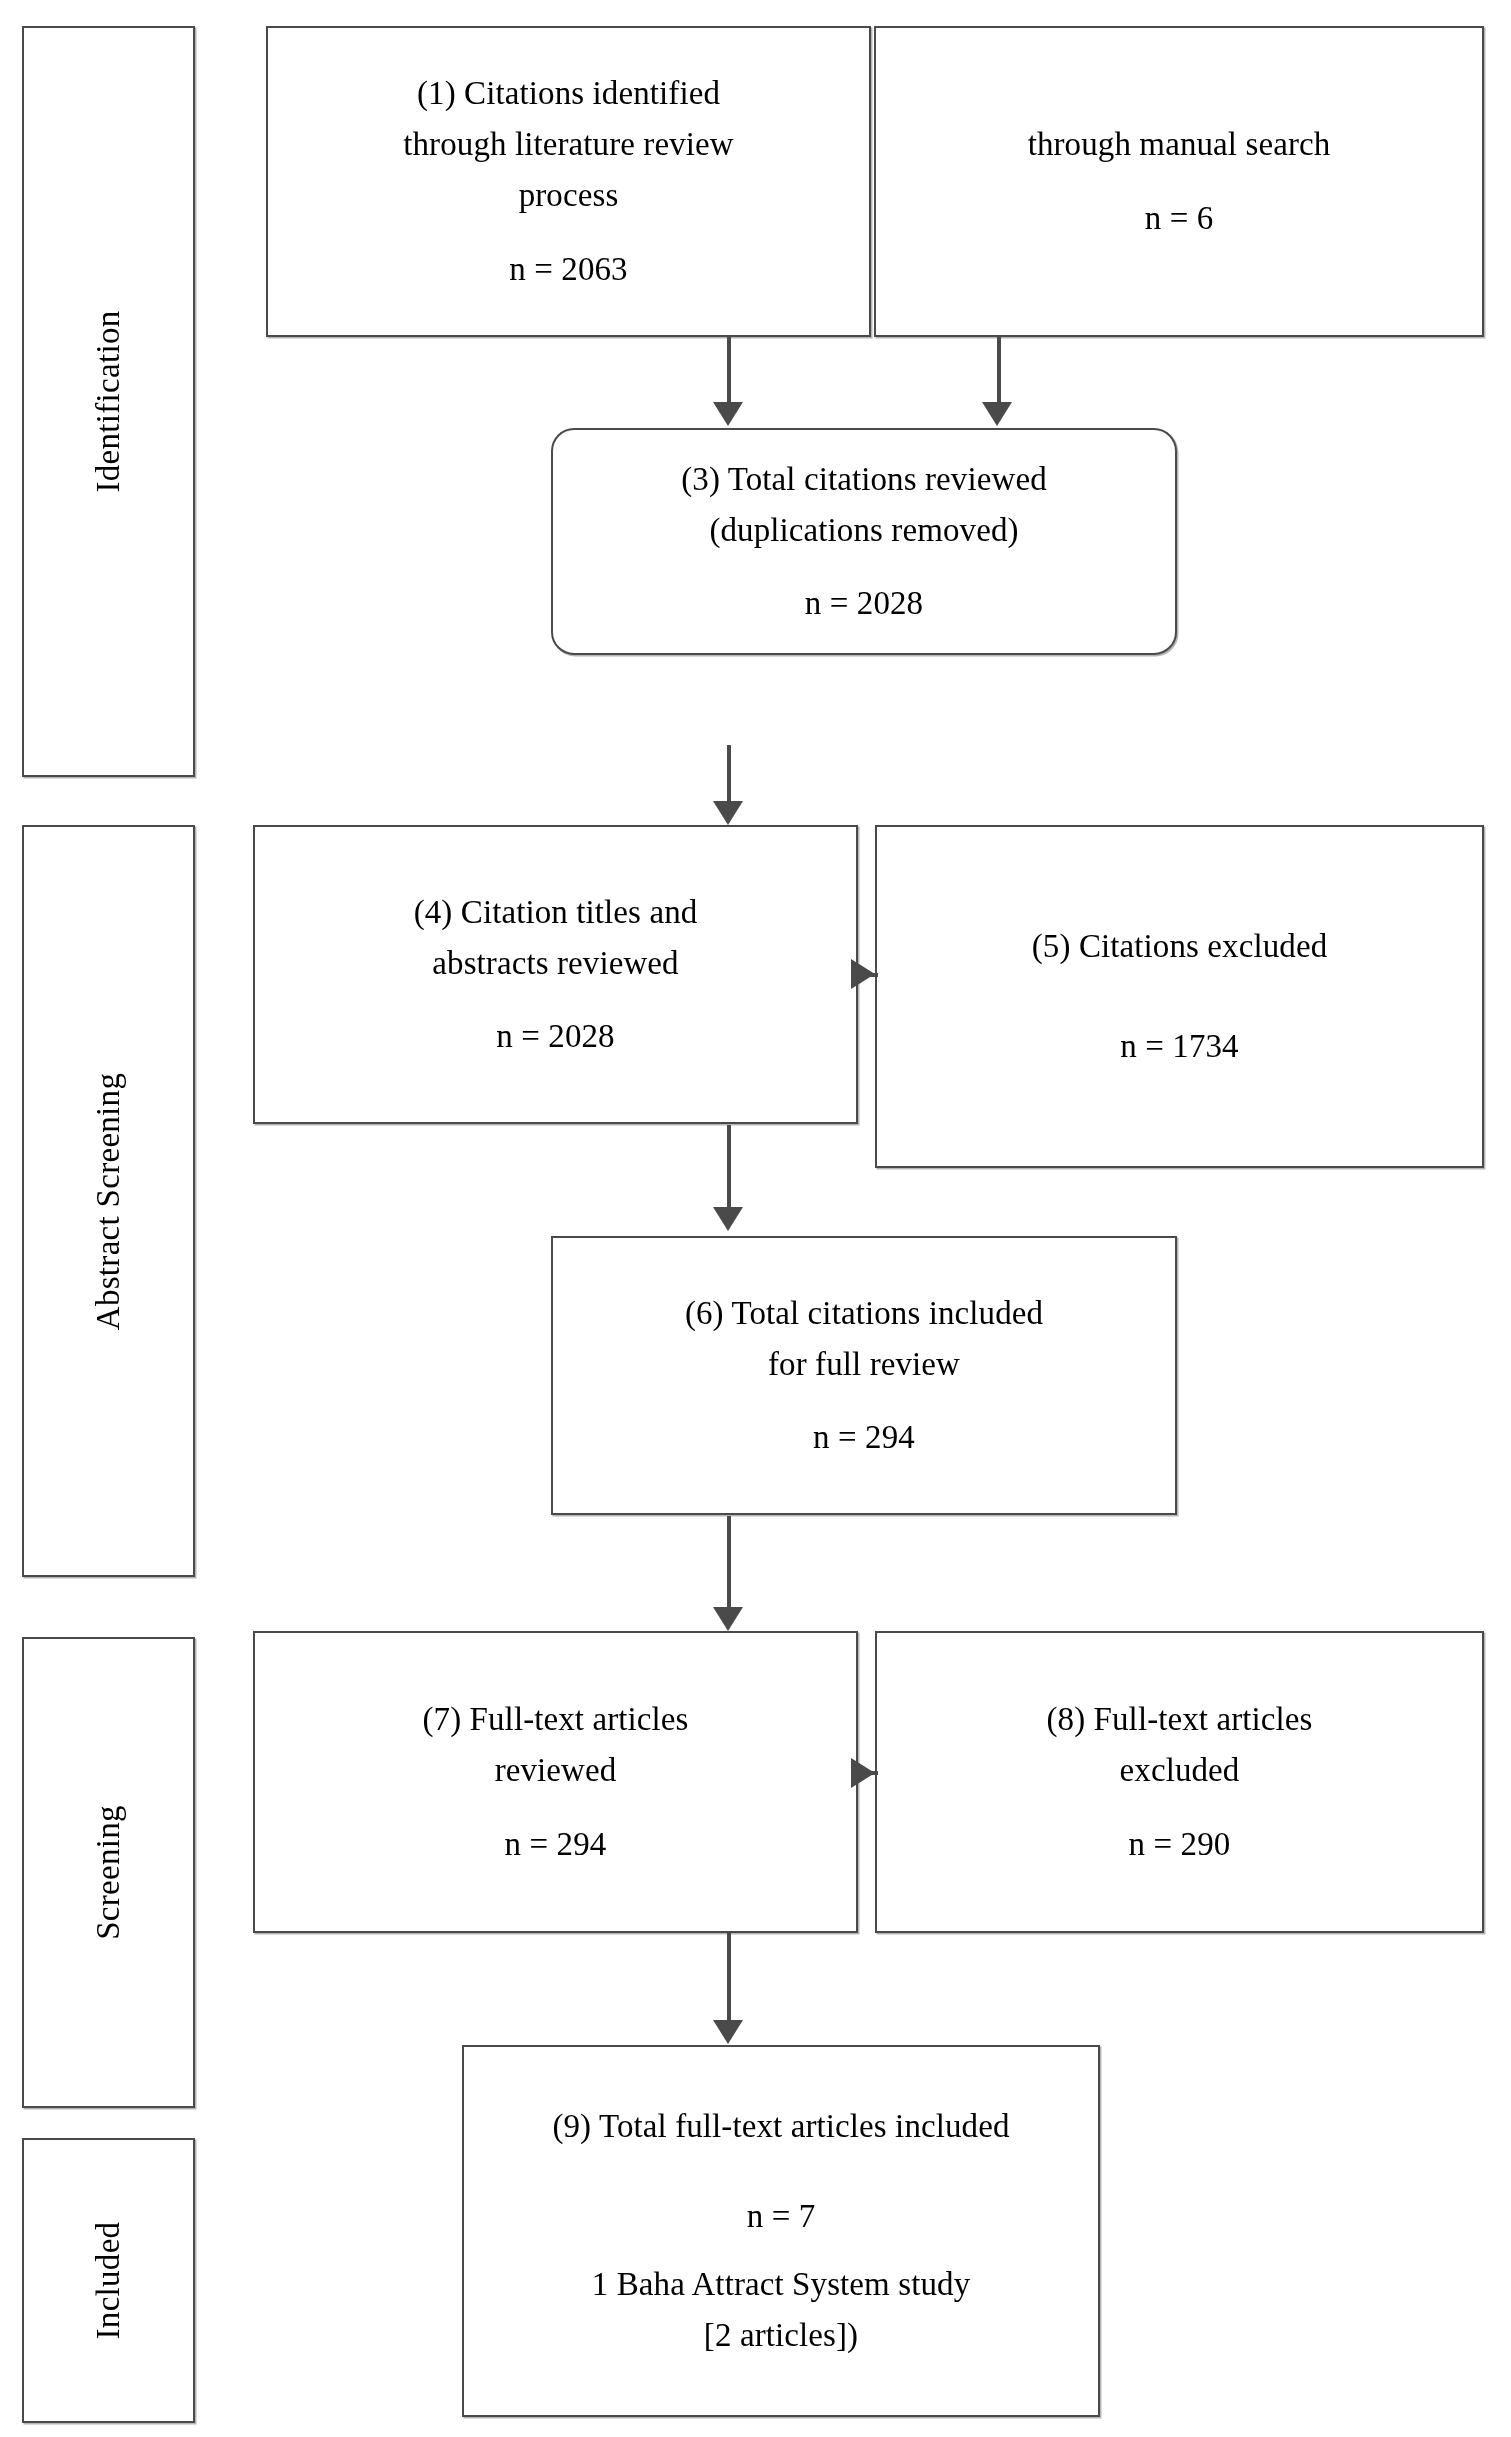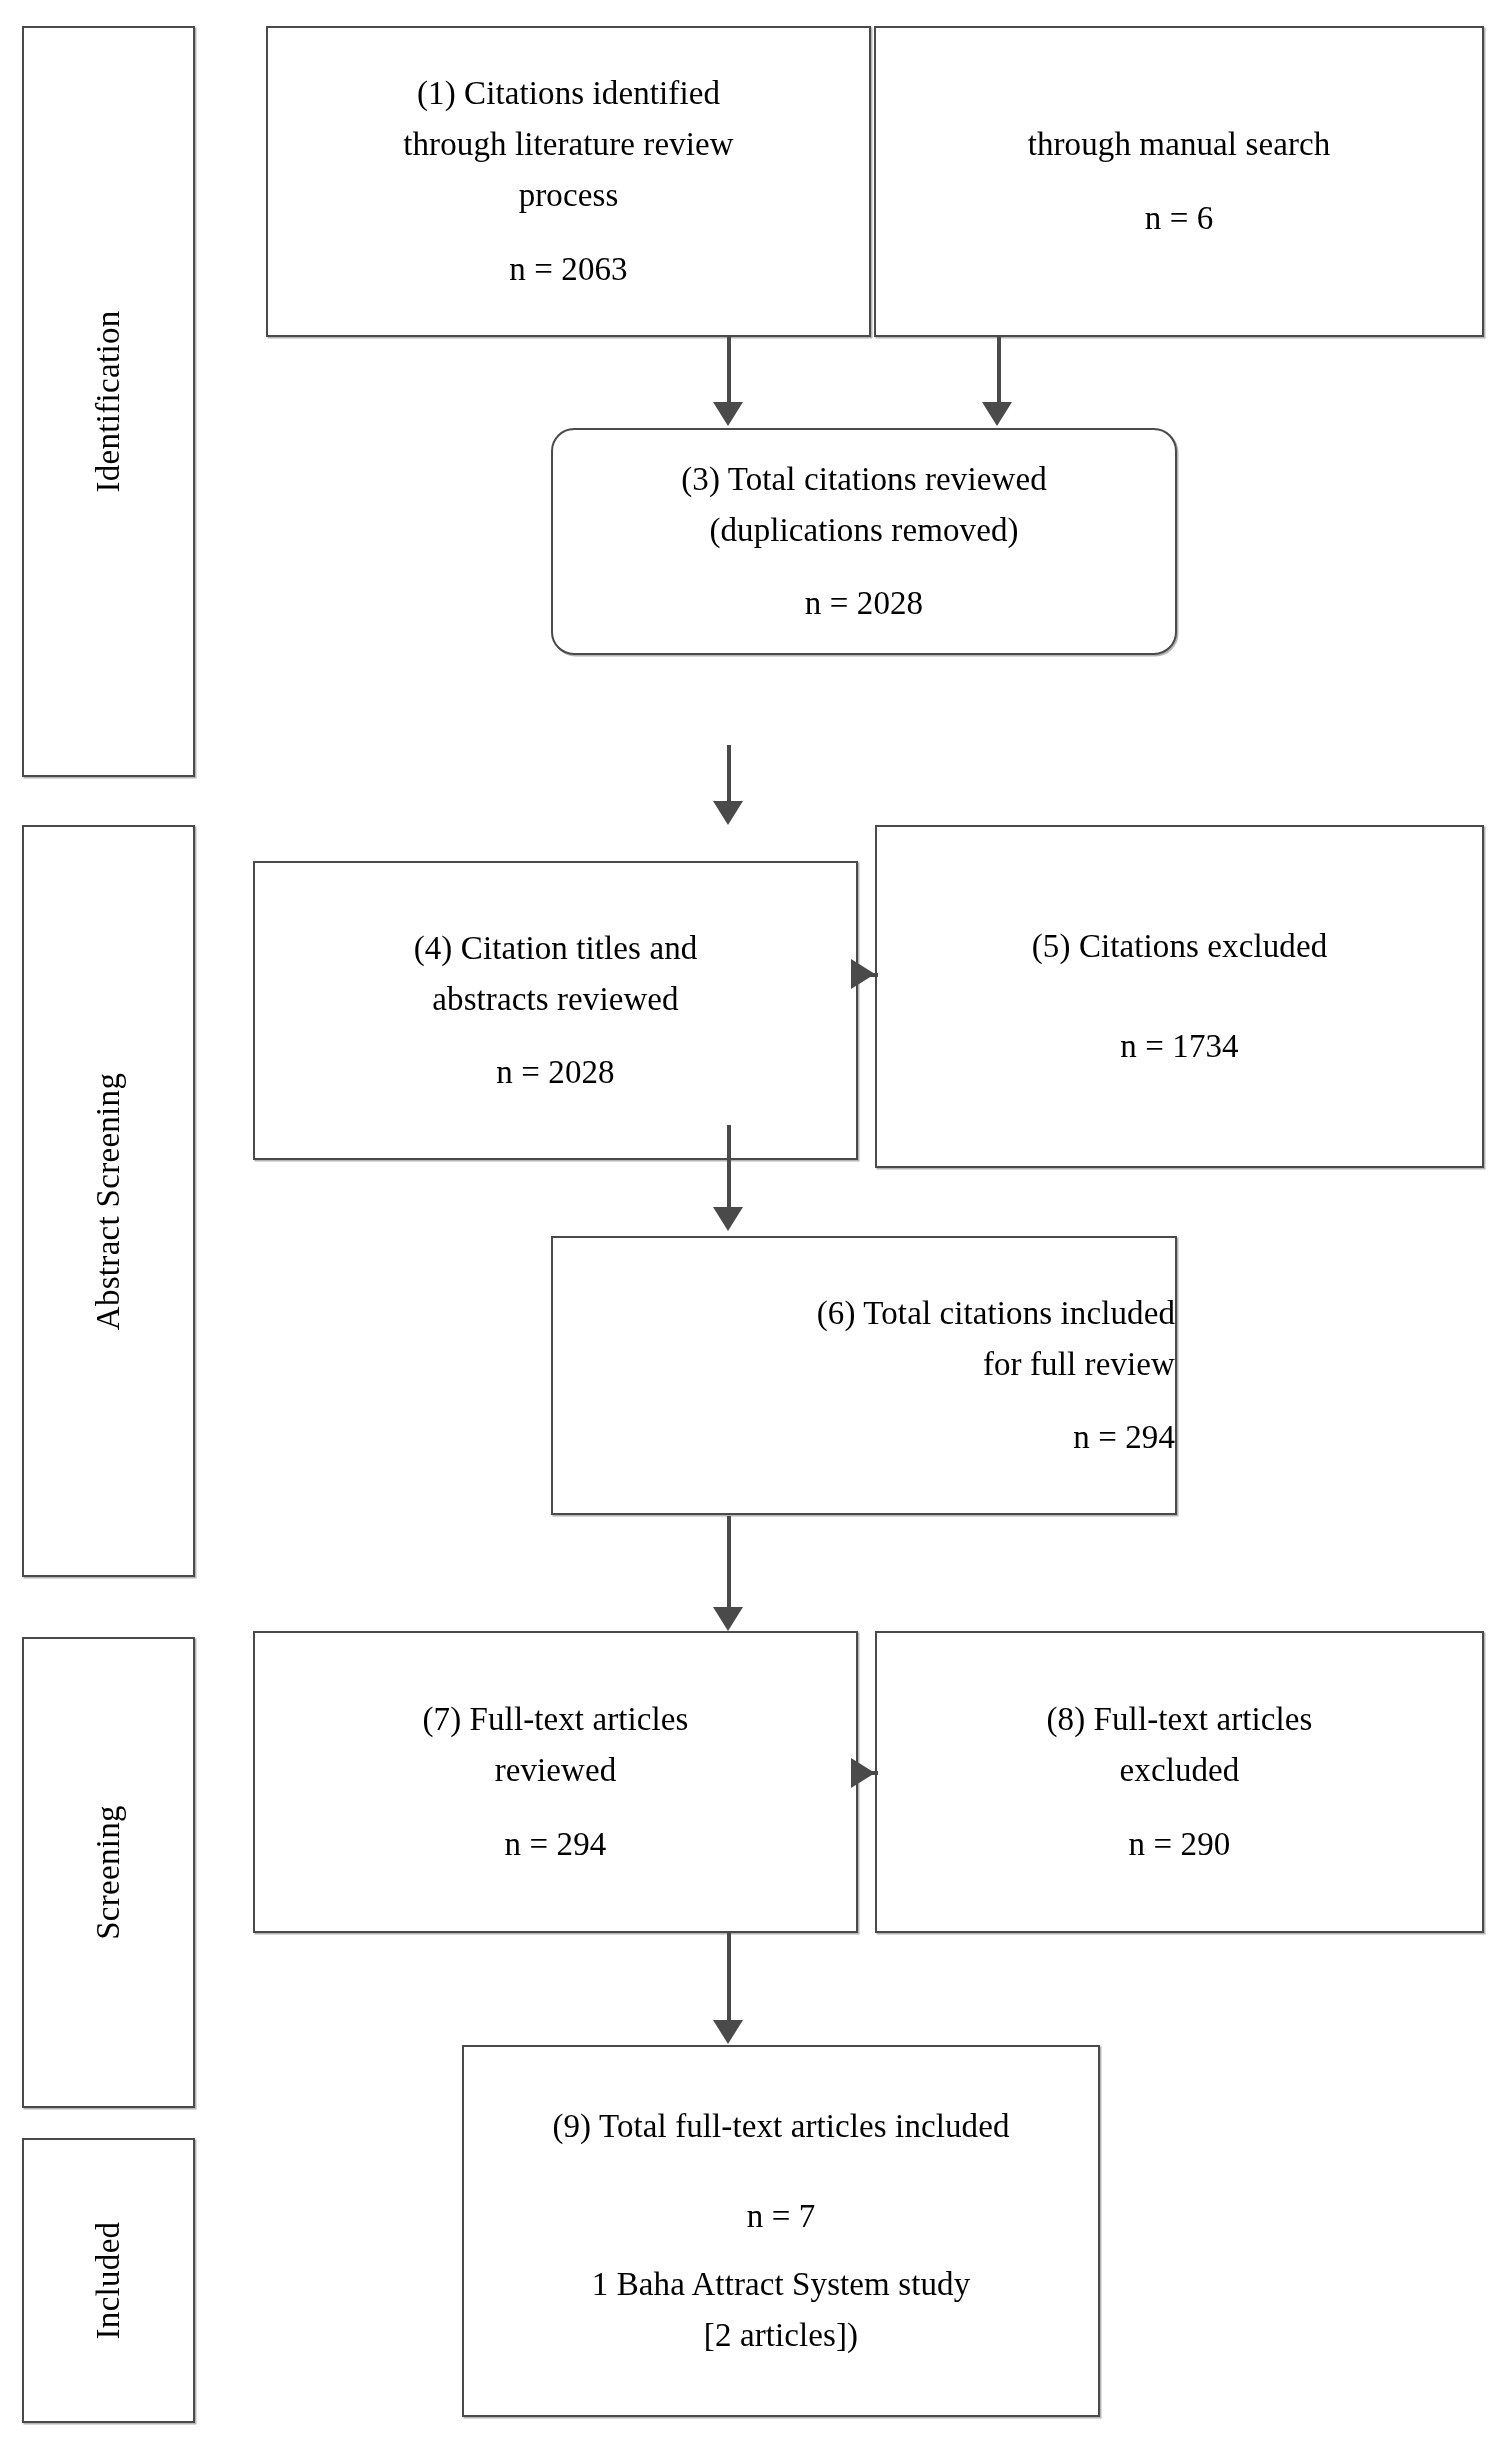--- a/index.html
+++ b/index.html
@@ -130,40 +130,40 @@
   <div class="box" style="left:551px; top:428px; width:626px; height:227px;border-radius:23px;">
     <span class="ln">(3) Total citations reviewed</span>
     <span class="ln">(duplications removed)</span>
     <span class="gap"></span>
     <span class="ln">n = 2028</span>
   </div>
 
   <div class="vline" style="left:727px; top:745px; height:58px;"></div>
   <div class="arrow-down" style="left:713px; top:801px;"></div>
 
-  <div class="box" style="left:253px; top:825px; width:605px; height:299px;margin-top:36px;">
+  <div class="box" style="left:253px; top:825px; width:605px; height:299px;">
     <span class="ln">(4) Citation titles and</span>
     <span class="ln">abstracts reviewed</span>
     <span class="gap"></span>
     <span class="ln">n = 2028</span>
   </div>
 
   <div class="box" style="left:875px; top:825px; width:609px; height:343px;">
     <span class="ln">(5) Citations excluded</span>
     <span class="gap" style="height:49px;"></span>
     <span class="ln">n = 1734</span>
   </div>
 
   <div class="hline" style="left:858px; top:973px; width:20px;"></div>
   <div class="arrow-right" style="left:851px; top:959px;"></div>
 
   <div class="vline" style="left:727px; top:1125px; height:83px;"></div>
   <div class="arrow-down" style="left:713px; top:1207px;"></div>
 
-  <div class="box" style="left:551px; top:1236px; width:626px; height:279px;align-items:flex-end;">
+  <div class="box" style="left:551px; top:1236px; width:626px; height:279px;">
     <span class="ln">(6) Total citations included</span>
     <span class="ln">for full review</span>
     <span class="gap"></span>
     <span class="ln">n = 294</span>
   </div>
 
   <div class="vline" style="left:727px; top:1516px; height:93px;"></div>
   <div class="arrow-down" style="left:713px; top:1607px;"></div>
 
   <div class="box" style="left:253px; top:1631px; width:605px; height:302px;">

